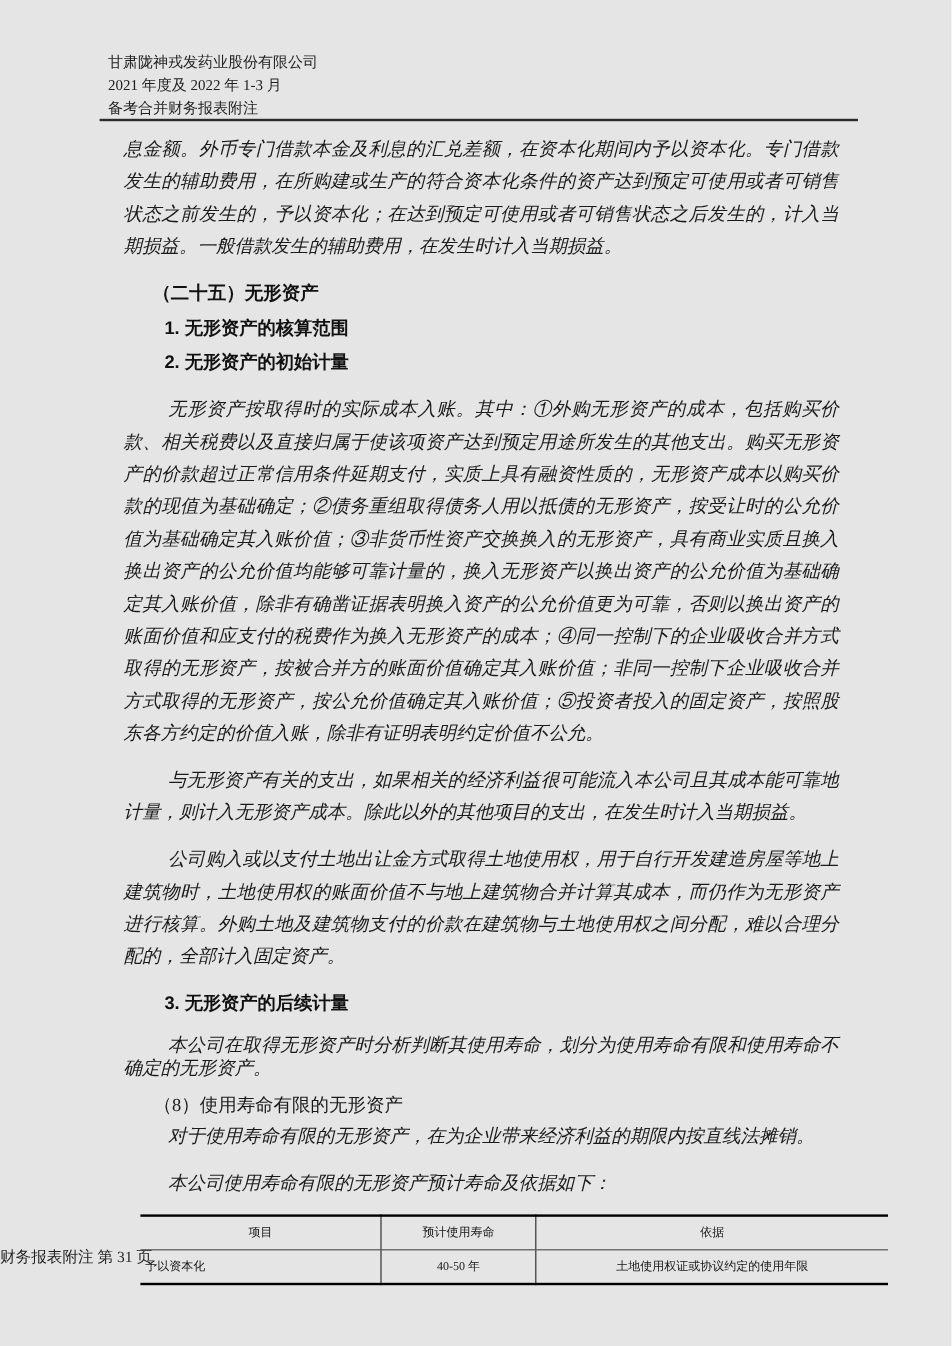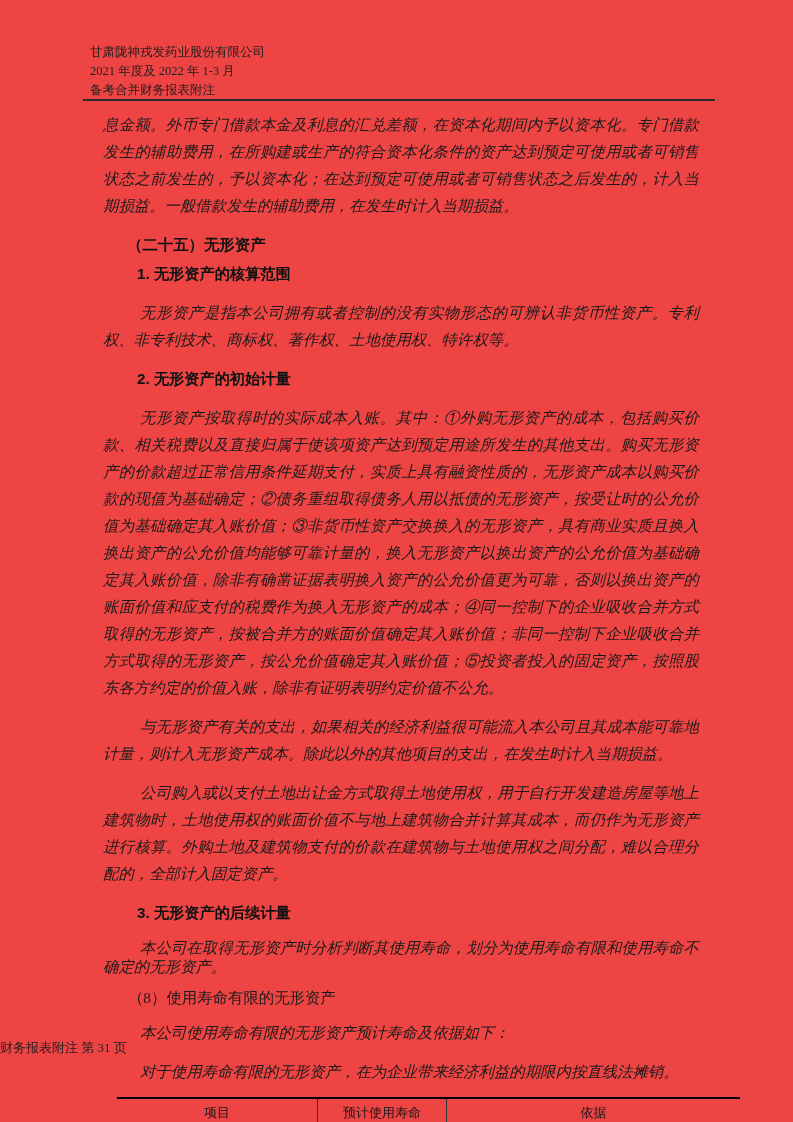--- a/index.html
+++ b/index.html
@@ -1,19 +1,19 @@
 <!DOCTYPE html>
 <html><head>
 <meta charset="utf-8">
 <style>
   html,body { margin:0; padding:0; background:#ffffff; }
   .page {
     position:relative;
     width:793px; height:1122px;
-    background:#ef4444;
+    background:#e5e5e5;
     overflow:hidden;
     font-family:"Liberation Serif","DejaVu Serif",serif;
     color:#1a1a1a;
   }
   
   .doc-header {
     position:absolute; left:90px; top:43px;
     font-size:12.5px; line-height:19px;
     color:#1f1f1f; white-space:nowrap;
   }
@@ -42,21 +42,21 @@
     margin:2px 0 0 0; padding-left:46px;
     font:bold 15.2px "Liberation Sans","DejaVu Sans",sans-serif;
     line-height:27px; color:#111;
   }
   p.mt { margin-top:3px; }
   
   table.spec {
     border-collapse:collapse; table-layout:fixed;
     margin:5px 0 0 26px; width:597px;
     border-top:2.5px solid #000; border-bottom:2.5px solid #000;
-    font-size:13px; color:#161616;
+    font-size:10px; color:#161616;
   }
   table.spec th, table.spec td {
     font-weight:normal; padding:0 4px;
     overflow:hidden; white-space:nowrap;
   }
   table.spec thead th { height:27px; text-align:center; border-bottom:1px solid #555; }
   table.spec tbody td { height:22px; }
   .col-item   { width:192px; border-right:1px solid #333; }
   .col-life   { width:120px; border-right:1px solid #333; text-align:center; }
   .col-basis  { width:285px; text-align:center; padding-left:6px; }
@@ -79,32 +79,31 @@
   </header>
 
   <div class="header-rule"></div>
 
   <main class="content">
     <p class="para noindent">息金额。外币专门借款本金及利息的汇兑差额，在资本化期间内予以资本化。专门借款发生的辅助费用，在所购建或生产的符合资本化条件的资产达到预定可使用或者可销售状态之前发生的，予以资本化；在达到预定可使用或者可销售状态之后发生的，计入当期损益。一般借款发生的辅助费用，在发生时计入当期损益。</p>
 
     <h2 class="h-section">（二十五）无形资产</h2>
 
     <h3 class="h-num">1. 无形资产的核算范围</h3>
-    <p class="para">无形资产是指本公司拥有或者控制的没有实物形态的可辨认非货币性资产。专利权、非专利技术、商标权、著作权、土地使用权、特许权等。</p>
 
     <h3 class="h-num">2. 无形资产的初始计量</h3>
     <p class="para">无形资产按取得时的实际成本入账。其中：①外购无形资产的成本，包括购买价款、相关税费以及直接归属于使该项资产达到预定用途所发生的其他支出。购买无形资产的价款超过正常信用条件延期支付，实质上具有融资性质的，无形资产成本以购买价款的现值为基础确定；②债务重组取得债务人用以抵债的无形资产，按受让时的公允价值为基础确定其入账价值；③非货币性资产交换换入的无形资产，具有商业实质且换入换出资产的公允价值均能够可靠计量的，换入无形资产以换出资产的公允价值为基础确定其入账价值，除非有确凿证据表明换入资产的公允价值更为可靠，否则以换出资产的账面价值和应支付的税费作为换入无形资产的成本；④同一控制下的企业吸收合并方式取得的无形资产，按被合并方的账面价值确定其入账价值；非同一控制下企业吸收合并方式取得的无形资产，按公允价值确定其入账价值；⑤投资者投入的固定资产，按照股东各方约定的价值入账，除非有证明表明约定价值不公允。</p>
     <p class="para">与无形资产有关的支出，如果相关的经济利益很可能流入本公司且其成本能可靠地计量，则计入无形资产成本。除此以外的其他项目的支出，在发生时计入当期损益。</p>
     <p class="para">公司购入或以支付土地出让金方式取得土地使用权，用于自行开发建造房屋等地上建筑物时，土地使用权的账面价值不与地上建筑物合并计算其成本，而仍作为无形资产进行核算。外购土地及建筑物支付的价款在建筑物与土地使用权之间分配，难以合理分配的，全部计入固定资产。</p>
 
     <h3 class="h-num">3. 无形资产的后续计量</h3>
     <p class="para tight">本公司在取得无形资产时分析判断其使用寿命，划分为使用寿命有限和使用寿命不确定的无形资产。</p>
     <p class="tight-item">（8）使用寿命有限的无形资产</p>
+    <p class="para mt">对于使用寿命有限的无形资产，在为企业带来经济利益的期限内按直线法摊销。</p>
     <p class="para">本公司使用寿命有限的无形资产预计寿命及依据如下：</p>
-    <p class="para mt">对于使用寿命有限的无形资产，在为企业带来经济利益的期限内按直线法摊销。</p>
 
     <table class="spec">
       <thead>
         <tr>
           <th class="col-item">项目</th>
           <th class="col-life">预计使用寿命</th>
           <th class="col-basis">依据</th>
         </tr>
       </thead>
       <tbody>

